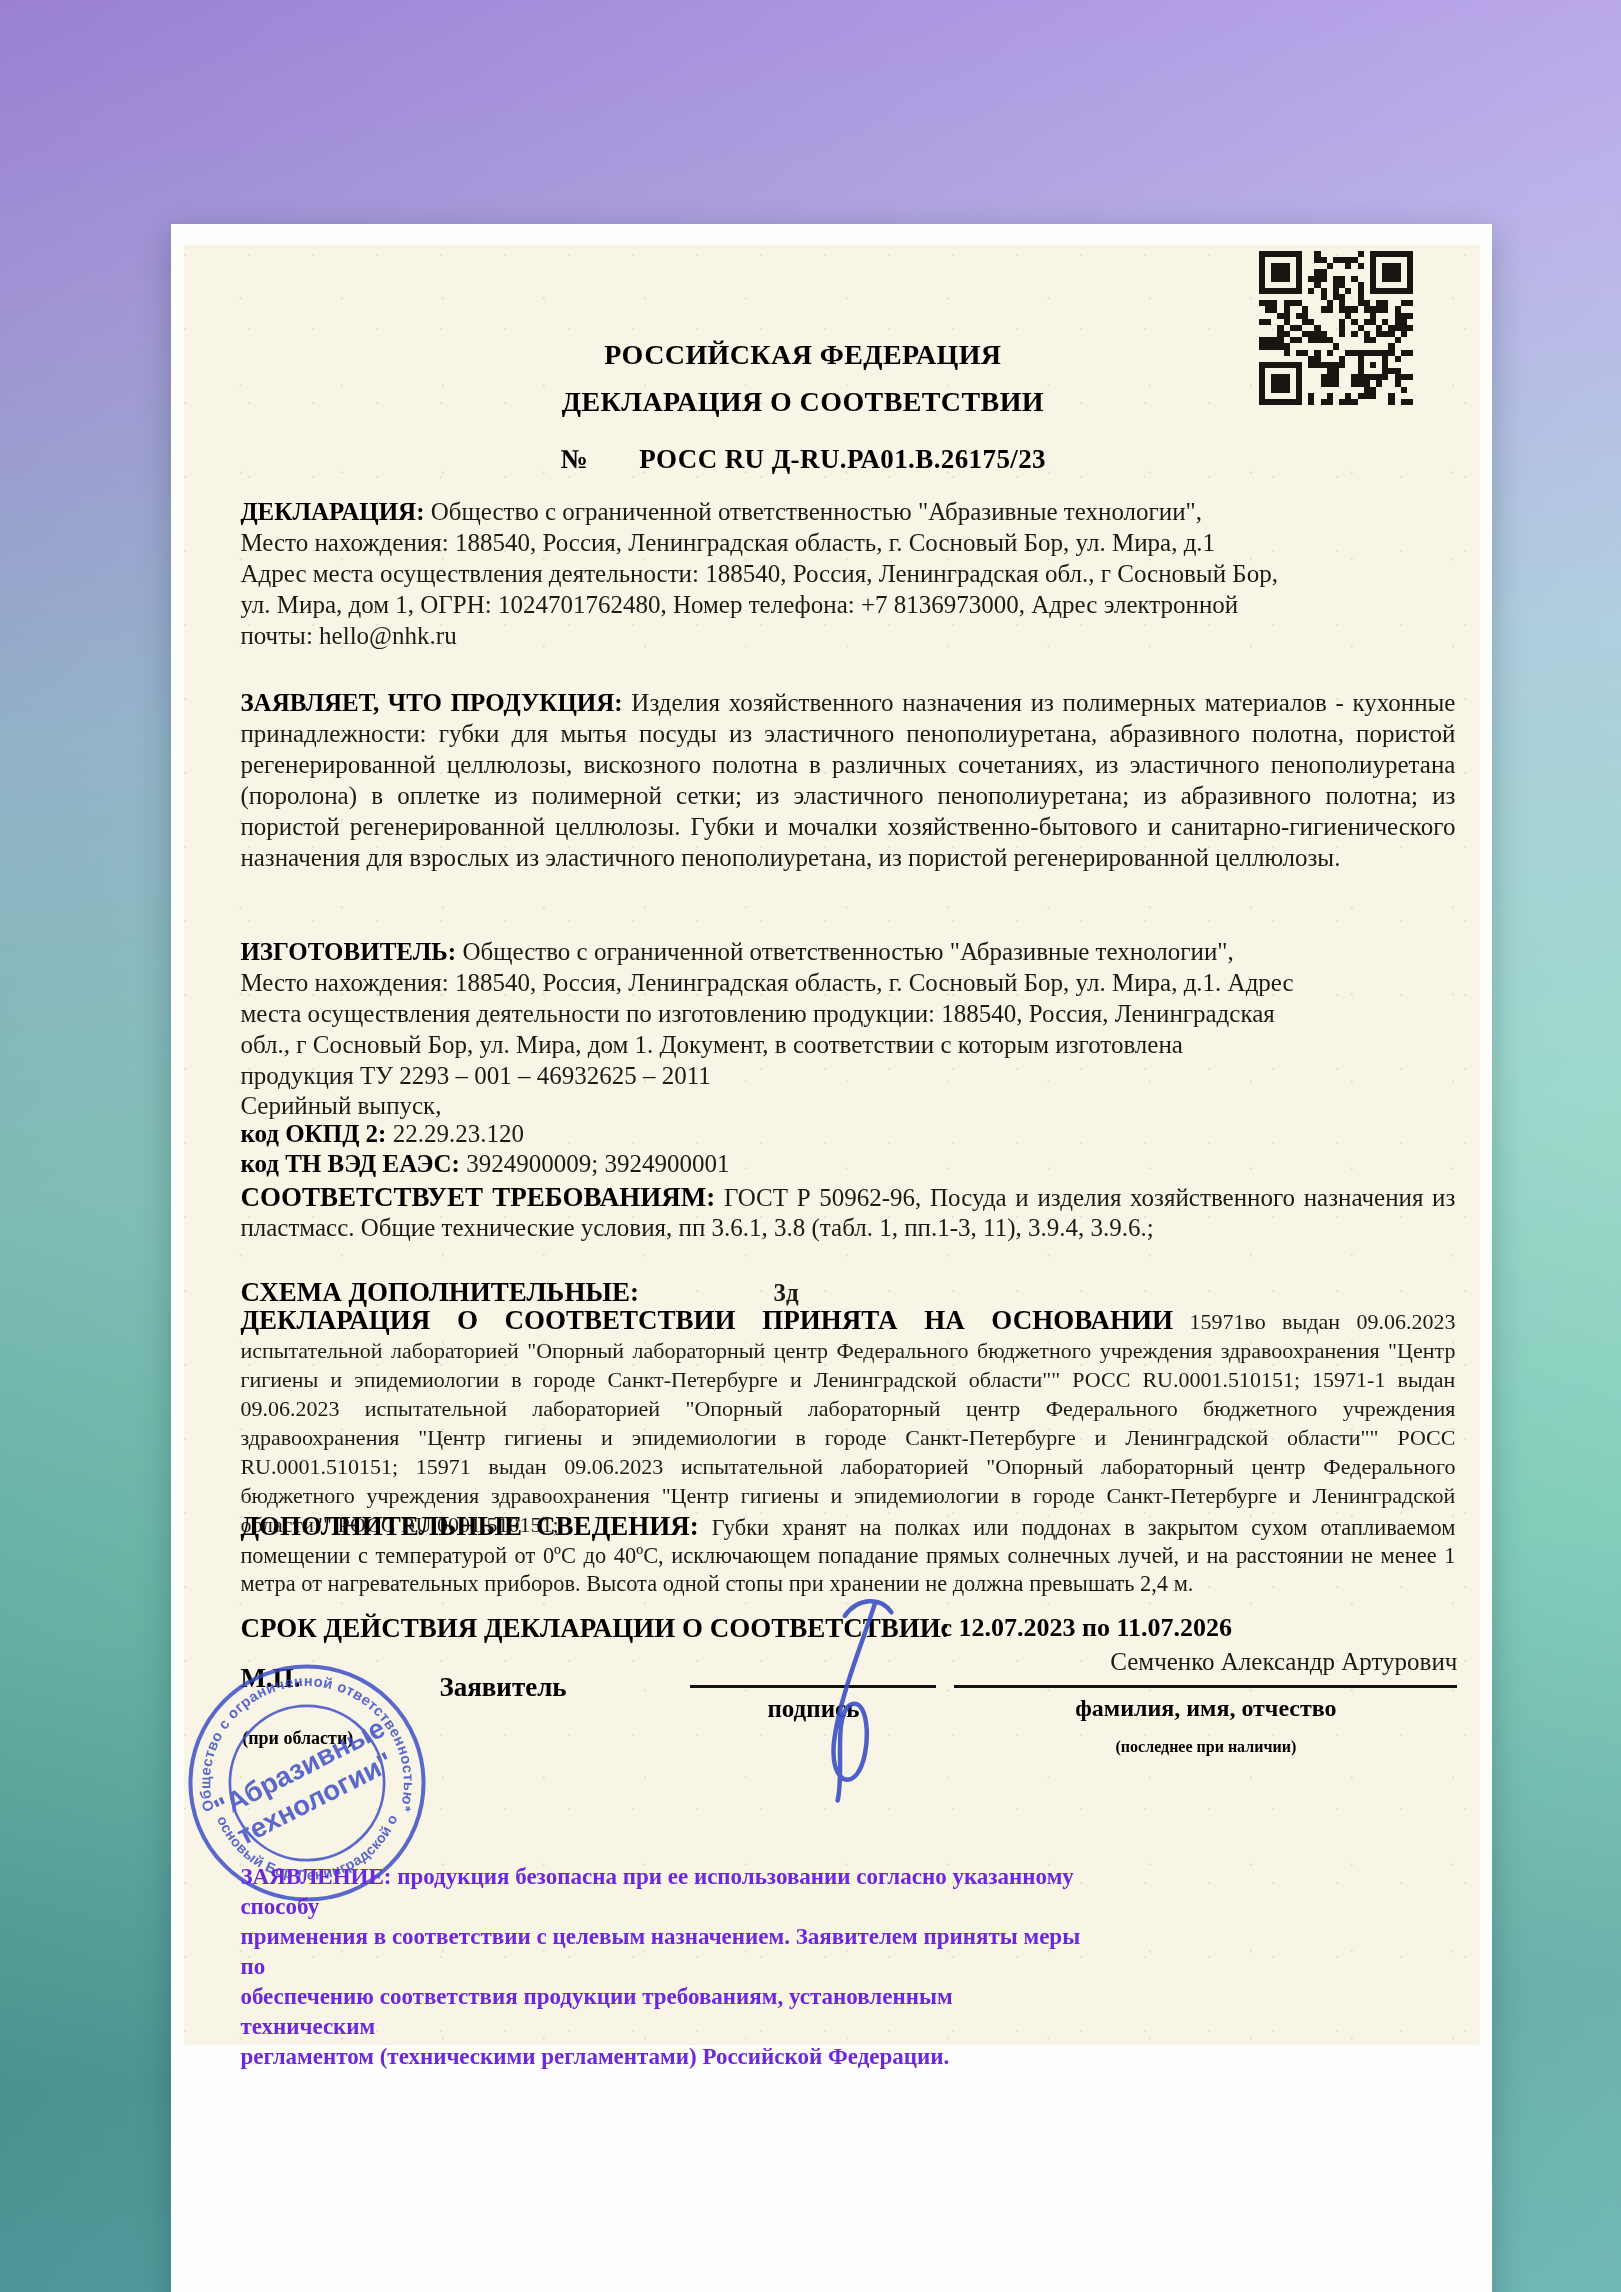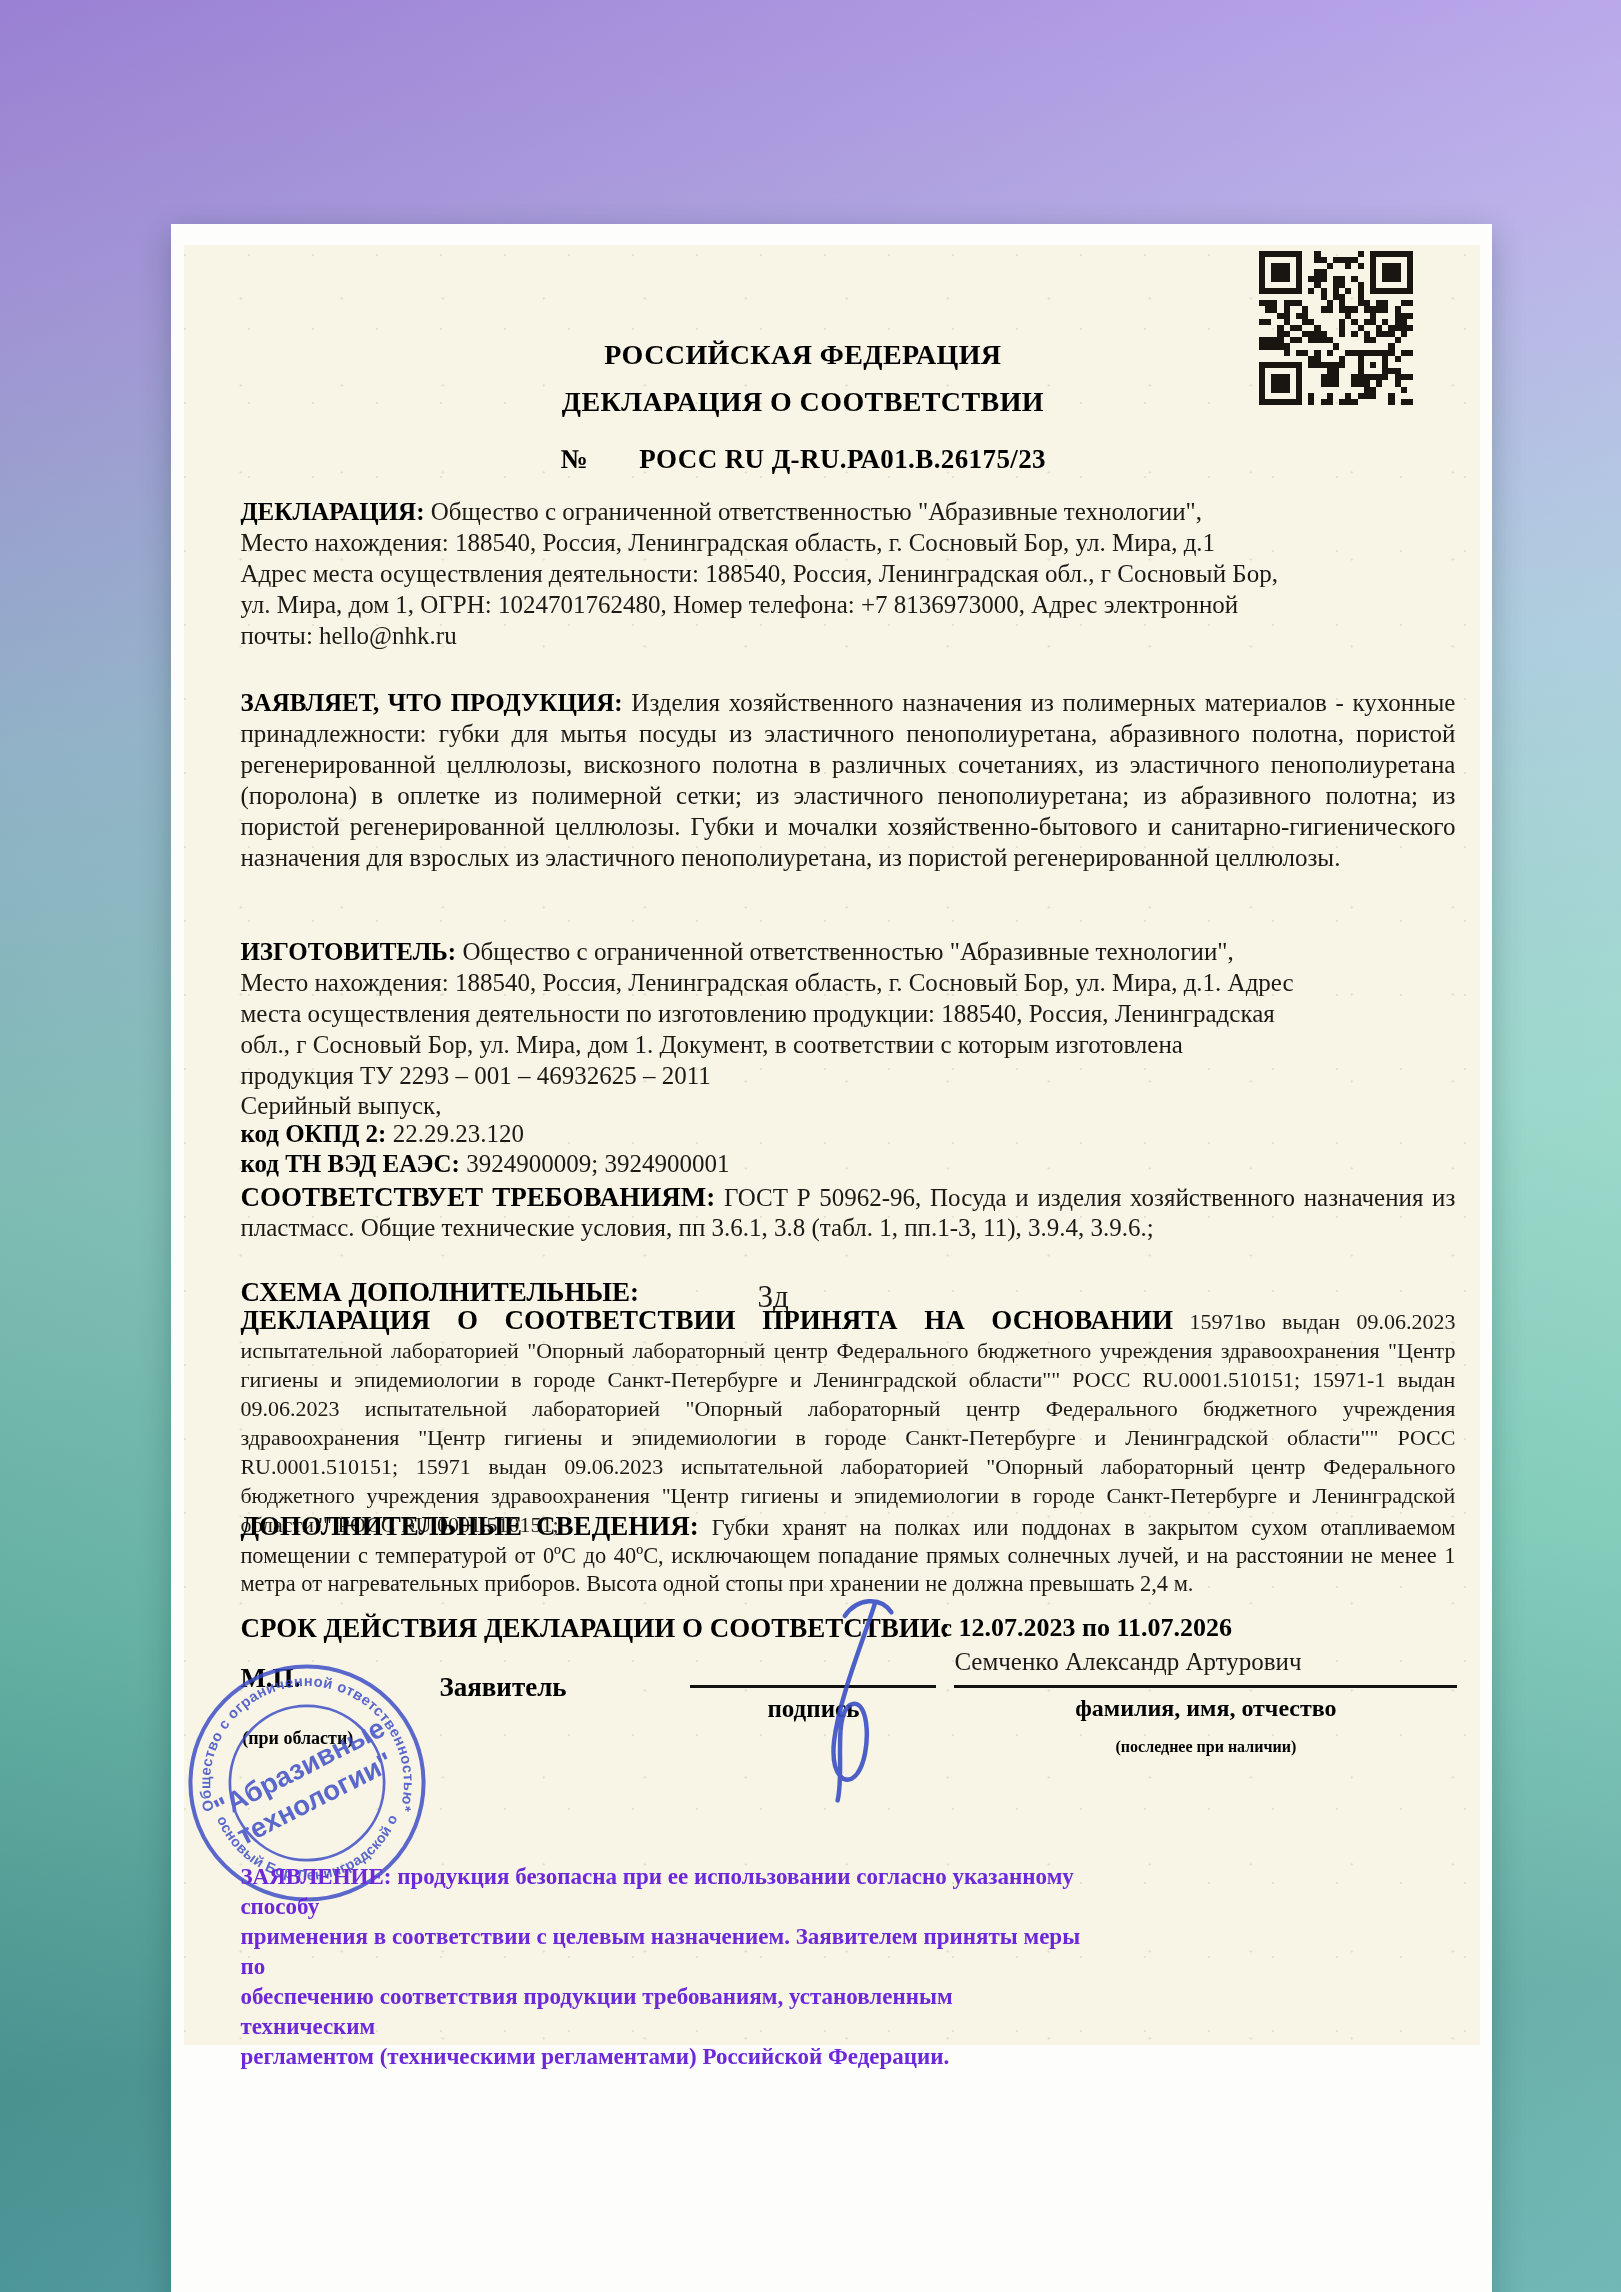--- a/index.html
+++ b/index.html
@@ -31,36 +31,36 @@
   .prewrap{white-space:pre-line;}
   .just{text-align:justify;}
   .doc-head{position:absolute;left:56px;top:94px;width:1215px;text-align:center;transform:translateX(-45px);}
   .doc-head .h{font-weight:bold;font-size:28px;letter-spacing:0.4px;color:#000;}
   .doc-head .h + .h{margin-top:15px;}
   .num-row{position:absolute;left:56px;top:199px;width:1215px;font-weight:bold;font-size:27px;color:#000;}
   .num-row .no{margin-left:320px;}
   .num-row .num{margin-left:45px;letter-spacing:0.4px;}
   .schema-row{position:absolute;left:56px;top:1032px;width:1215px;font-size:27px;}
   .schema-row b{color:#000;}
-  .schema-row .val{position:absolute;left:517px;top:2.7px;font-size:31px;font-weight:normal;}
+  .schema-row .val{position:absolute;left:533px;top:2.7px;font-size:25px;font-weight:bold;}
   .basis .bh{font-weight:bold;font-size:27px;word-spacing:9px;color:#000;}
   .basis{font-size:22px;line-height:29px;}
   .addl .bh{font-weight:bold;font-size:27px;color:#000;}
   .addl{font-size:22.4px;line-height:28px;}
   .validity{position:absolute;left:56px;top:1368px;width:1215px;font-size:27px;font-weight:bold;color:#000;}
   .validity .val{position:absolute;left:700px;top:0.9px;font-size:26px;}
   .sig-area{position:absolute;left:56px;top:1393px;width:1215px;height:188px;font-size:25px;}
   .sig-area .mp{position:absolute;left:0;top:25px;font-weight:bold;font-size:27px;color:#000;}
   .sig-area .mp-note{position:absolute;left:1.8px;top:90px;font-weight:bold;font-size:18px;color:#000;}
   .sig-area .role{position:absolute;left:199px;top:34px;font-weight:bold;font-size:27px;color:#000;}
   .sigline{position:absolute;border-top:3.6px solid #121212;}
   .l1{left:450px;top:47px;width:246px;}
   .l2{left:714px;top:47px;width:503px;}
   .cap-sign{position:absolute;left:450px;top:57px;width:246px;text-align:center;font-weight:bold;color:#000;}
-  .fio-name{position:absolute;left:714px;top:10.7px;width:503px;text-align:left;font-size:25px;}
+  .fio-name{position:absolute;left:714px;top:10.7px;width:503px;text-align:right;font-size:25px;}
   .cap-fio{position:absolute;left:714px;top:57px;width:503px;text-align:center;font-weight:bold;font-size:24px;color:#000;}
   .cap-fio2{position:absolute;left:714px;top:100px;width:503px;text-align:center;font-weight:bold;font-size:16px;color:#000;}
   .statement{position:absolute;left:56px;top:1617px;width:842px;font-size:23px;line-height:30px;font-weight:bold;color:#6d28d9;}
   .qr{position:absolute;left:1075px;top:6.3px;}
   .stamp-svg{position:absolute;left:-7.2px;top:1408px;opacity:.82;}
   .stamp-svg text{font-family:"Liberation Sans","DejaVu Sans",sans-serif;}
   .sign-svg{position:absolute;left:573px;top:1317px;opacity:.9;}
 </style>
 </head>
 <body>

